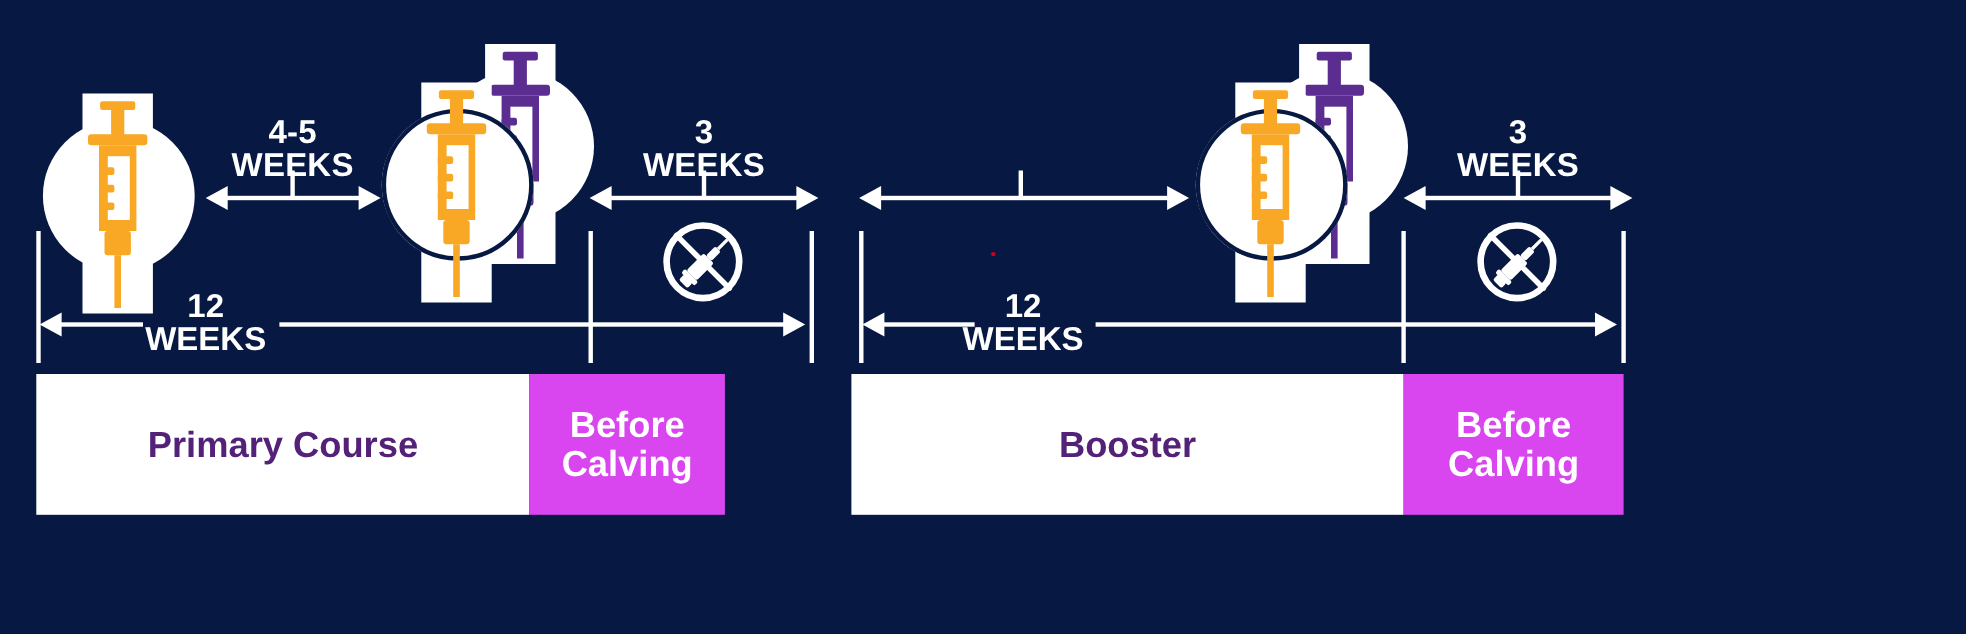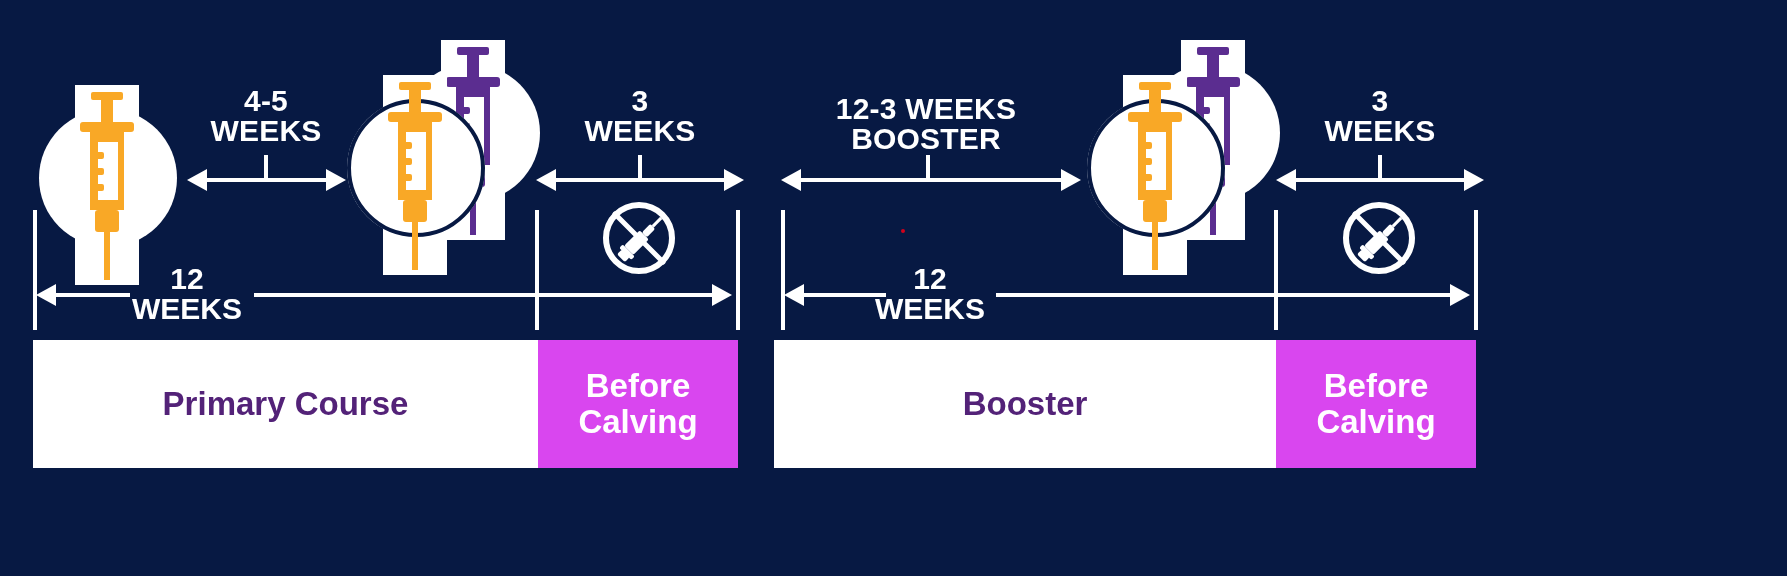--- a/index.html
+++ b/index.html
@@ -15,20 +15,21 @@
   .gap-label{
     position:absolute;
     color:#ffffff;
     font-weight:bold;
     font-size:30px;
     line-height:30px;
     text-align:center;
     letter-spacing:.2px;
     white-space:pre-line;
     font-family:"Liberation Sans", sans-serif;
+    margin-top:20px;
   }
   .span-label{
     position:absolute;
     color:#ffffff;
     font-weight:bold;
     font-size:30px;
     line-height:30px;
     text-align:center;
     white-space:pre-line;
     font-family:"Liberation Sans", sans-serif;
@@ -171,28 +172,26 @@
   <div class="tick" style="left:535px;top:210px;height:120px;"></div>
   <div class="tick" style="left:736px;top:210px;height:120px;"></div>
 
   <div class="span-label" style="left:107px;top:264px;width:160px;">12
 WEEKS</div>
   <div class="arrow-line" style="left:48px;top:293px;width:82px;"></div>
   <div class="arrow-line" style="left:254px;top:293px;width:466px;"></div>
   <div class="arrow-head left" style="left:36px;top:284px;"></div>
   <div class="arrow-head right" style="left:712px;top:284px;"></div>
 
-  <div class="barrow" style="left:33px;top:340px;width:705px;">
+  <div class="barrow" style="left:33px;top:340px;width:626px;">
     <div class="bar-seg bar-white" style="width:505px;">Primary Course</div>
     <div class="bar-seg bar-orange" style="width:200px;">Before
 Calving</div>
   </div>
 
-  <div class="gap-label" style="left:816px;top:94px;width:220px;">12-3 WEEKS
-BOOSTER</div>
   <div class="tick" style="left:926px;top:155px;height:26px;"></div>
   <div class="arrow-line" style="left:793px;top:178px;width:276px;"></div>
   <div class="arrow-head left" style="left:781px;top:169px;"></div>
   <div class="arrow-head right" style="left:1061px;top:169px;"></div>
 
   <div class="reddot" style="left:901px;top:229px;"></div>
 
   <div class="icon-group" style="left:1085px;top:28px;width:190px;height:260px;">
     <div class="white-plaque" style="left:96px;top:12px;width:64px;height:200px;"></div>
     <div class="white-disc" style="left:57px;top:36px;width:138px;height:138px;"></div>

